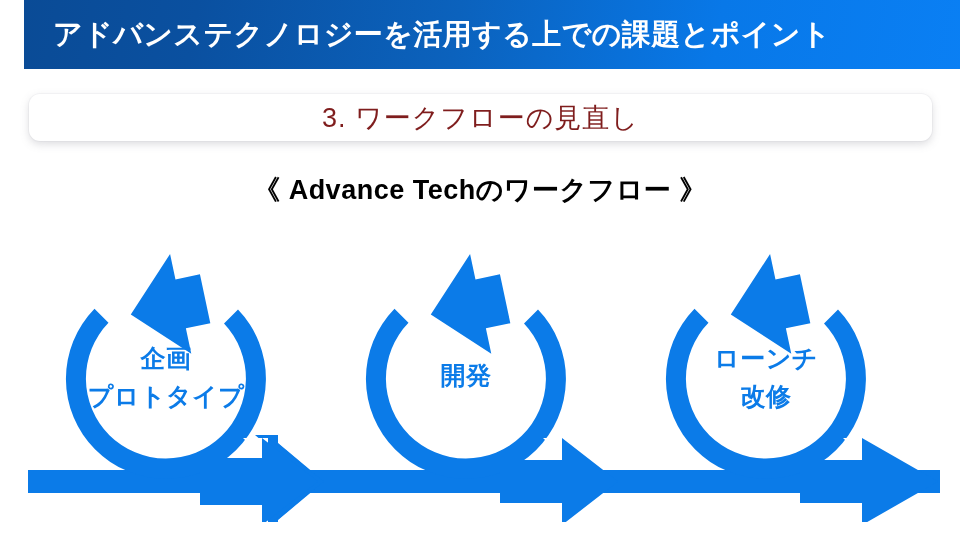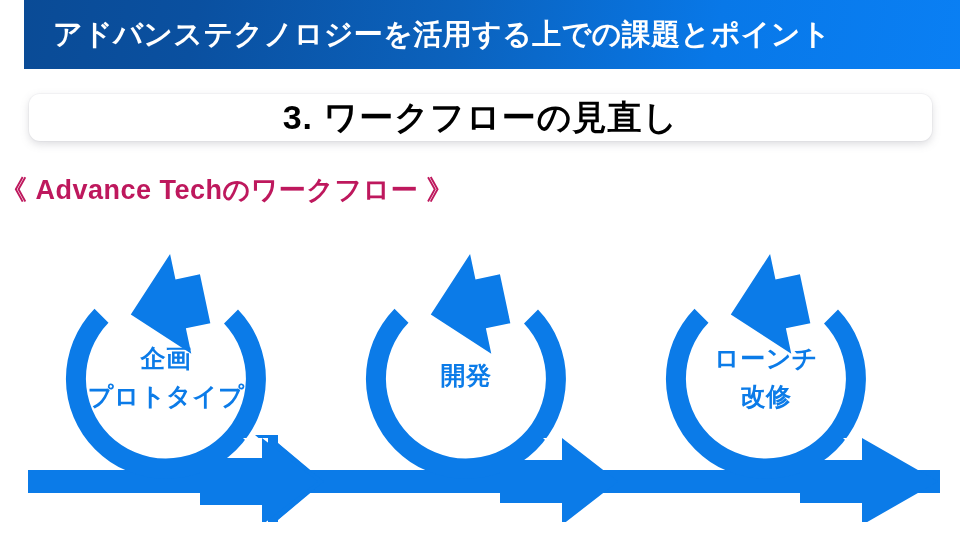--- a/index.html
+++ b/index.html
@@ -47,34 +47,35 @@
     width: 903px;
     height: 47px;
     background: #ffffff;
     border-radius: 11px;
     box-shadow: 0 3px 9px rgba(120,120,130,0.26), 0 0 0 1px rgba(200,200,205,0.12);
     display: flex;
     align-items: center;
     justify-content: center;
   }
   .subtitle-text {
-    color: #000000;
-    font-size: 34px;
-    font-weight: bold;
+    color: #7f1d1d;
+    font-size: 27px;
+    font-weight: normal;
     letter-spacing: 1px;
     white-space: nowrap;
   }
 
   
   .section-heading {
     position: absolute;
     left: 0;
     top: 172px;
     width: 960px;
-    color: #be185d;
+    text-align: center;
+    color: #000000;
     font-size: 27px;
     font-weight: bold;
     letter-spacing: 0.5px;
     white-space: nowrap;
   }
 
   
   .diagram {
     position: absolute;
     left: 0;

